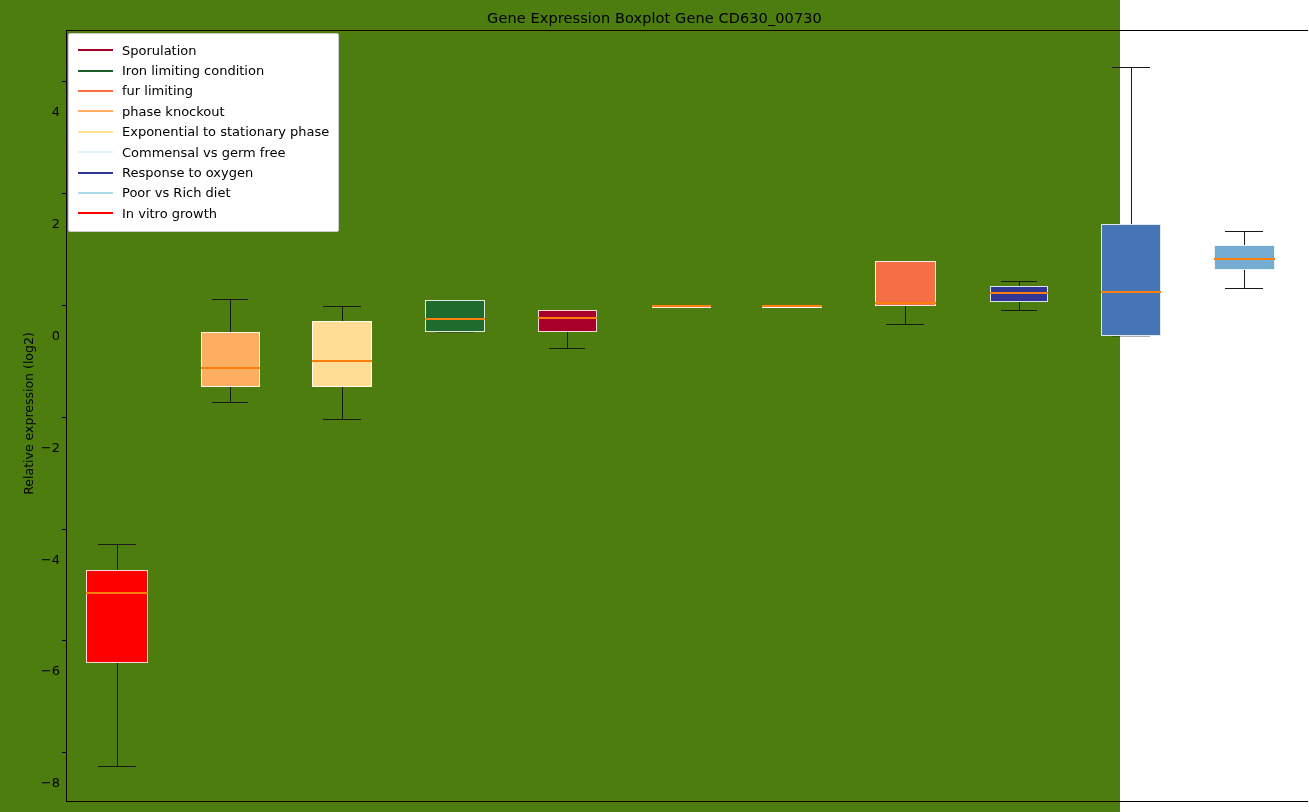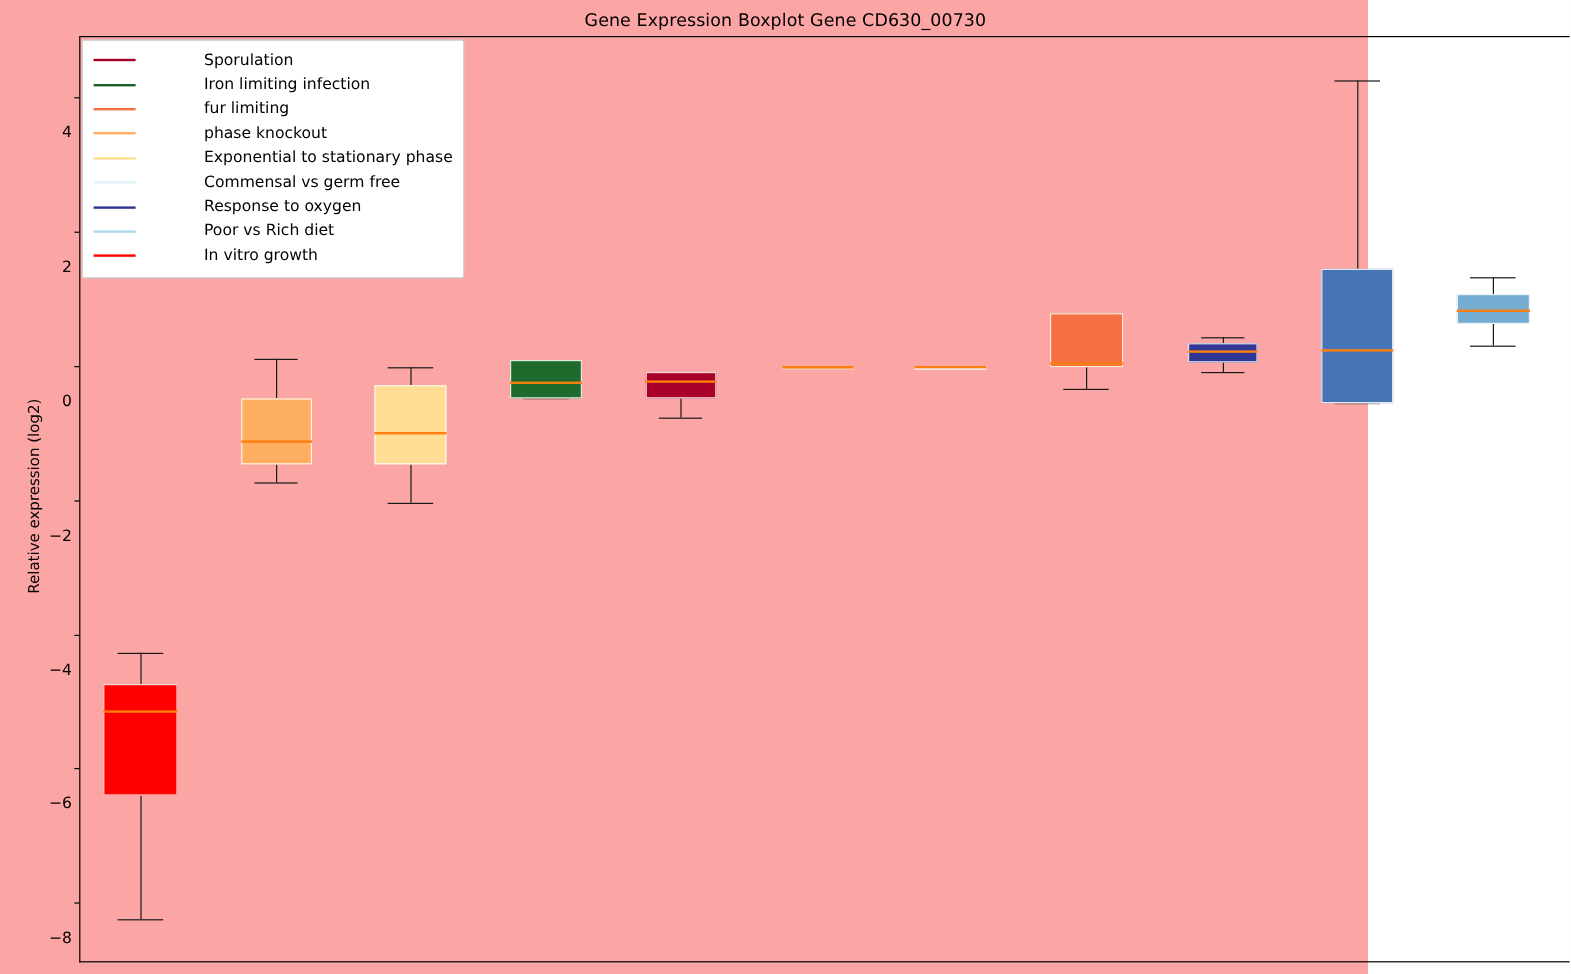--- a/index.html
+++ b/index.html
@@ -10,22 +10,21 @@
   body {
     width: 1309px;
     height: 812px;
     font-family: "DejaVu Sans", sans-serif;
     overflow: hidden;
   }
   #figure {
     position: relative;
     width: 1120px;
     height: 812px;
-    background: #fca5a5;
-    padding-left: 20px;
+    background: #4d7c0f;
   }
   #chart-title {
     position: absolute;
     left: 0;
     top: 10px;
     width: 1309px;
     text-align: center;
     font-size: 14.5px;
     color: #000000;
     letter-spacing: 0.1px;
@@ -118,21 +117,20 @@
     background: #ffffff;
     border: 1px solid #cccccc;
     border-radius: 2px;
     padding: 6px 9px 7px 9px;
     box-sizing: border-box;
   }
   .legend-row {
     display: flex;
     align-items: center;
     height: 20.4px;
-    gap: 48px;
   }
   .legend-swatch {
     width: 35px;
     height: 0;
     border-top: 2.2px solid #000;
     margin-right: 9px;
     flex: 0 0 auto;
   }
   .legend-text {
     font-size: 13px;
@@ -256,21 +254,21 @@
       </div>
   </div>
 
   <div class="legend" id="legend">
       <div class="legend-row">
         <span class="legend-swatch" style="border-top-color: rgb(165, 0, 38);"></span>
         <span class="legend-text">Sporulation</span>
       </div>
       <div class="legend-row">
         <span class="legend-swatch" style="border-top-color: rgb(26, 96, 41);"></span>
-        <span class="legend-text">Iron limiting infection</span>
+        <span class="legend-text">Iron limiting condition</span>
       </div>
       <div class="legend-row">
         <span class="legend-swatch" style="border-top-color: rgb(244, 109, 67);"></span>
         <span class="legend-text">fur limiting</span>
       </div>
       <div class="legend-row">
         <span class="legend-swatch" style="border-top-color: rgb(253, 174, 97);"></span>
         <span class="legend-text">phase knockout</span>
       </div>
       <div class="legend-row">

